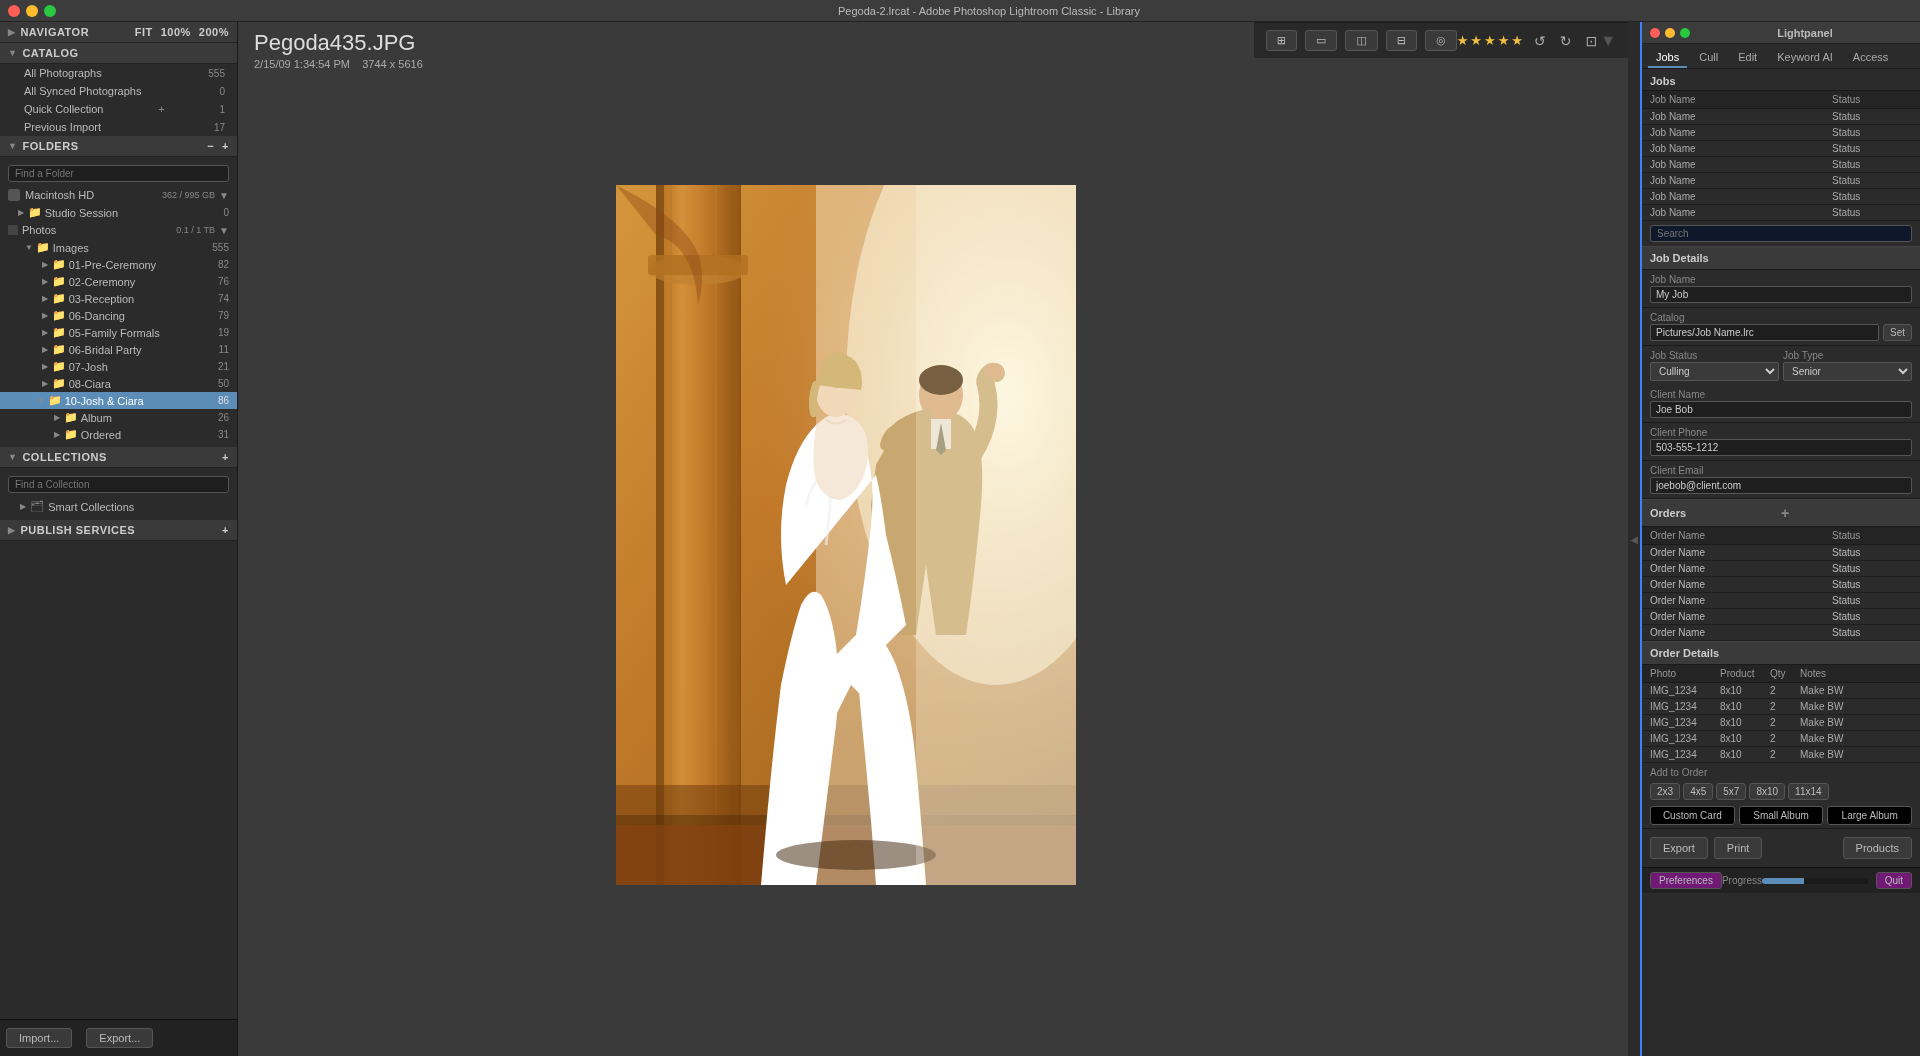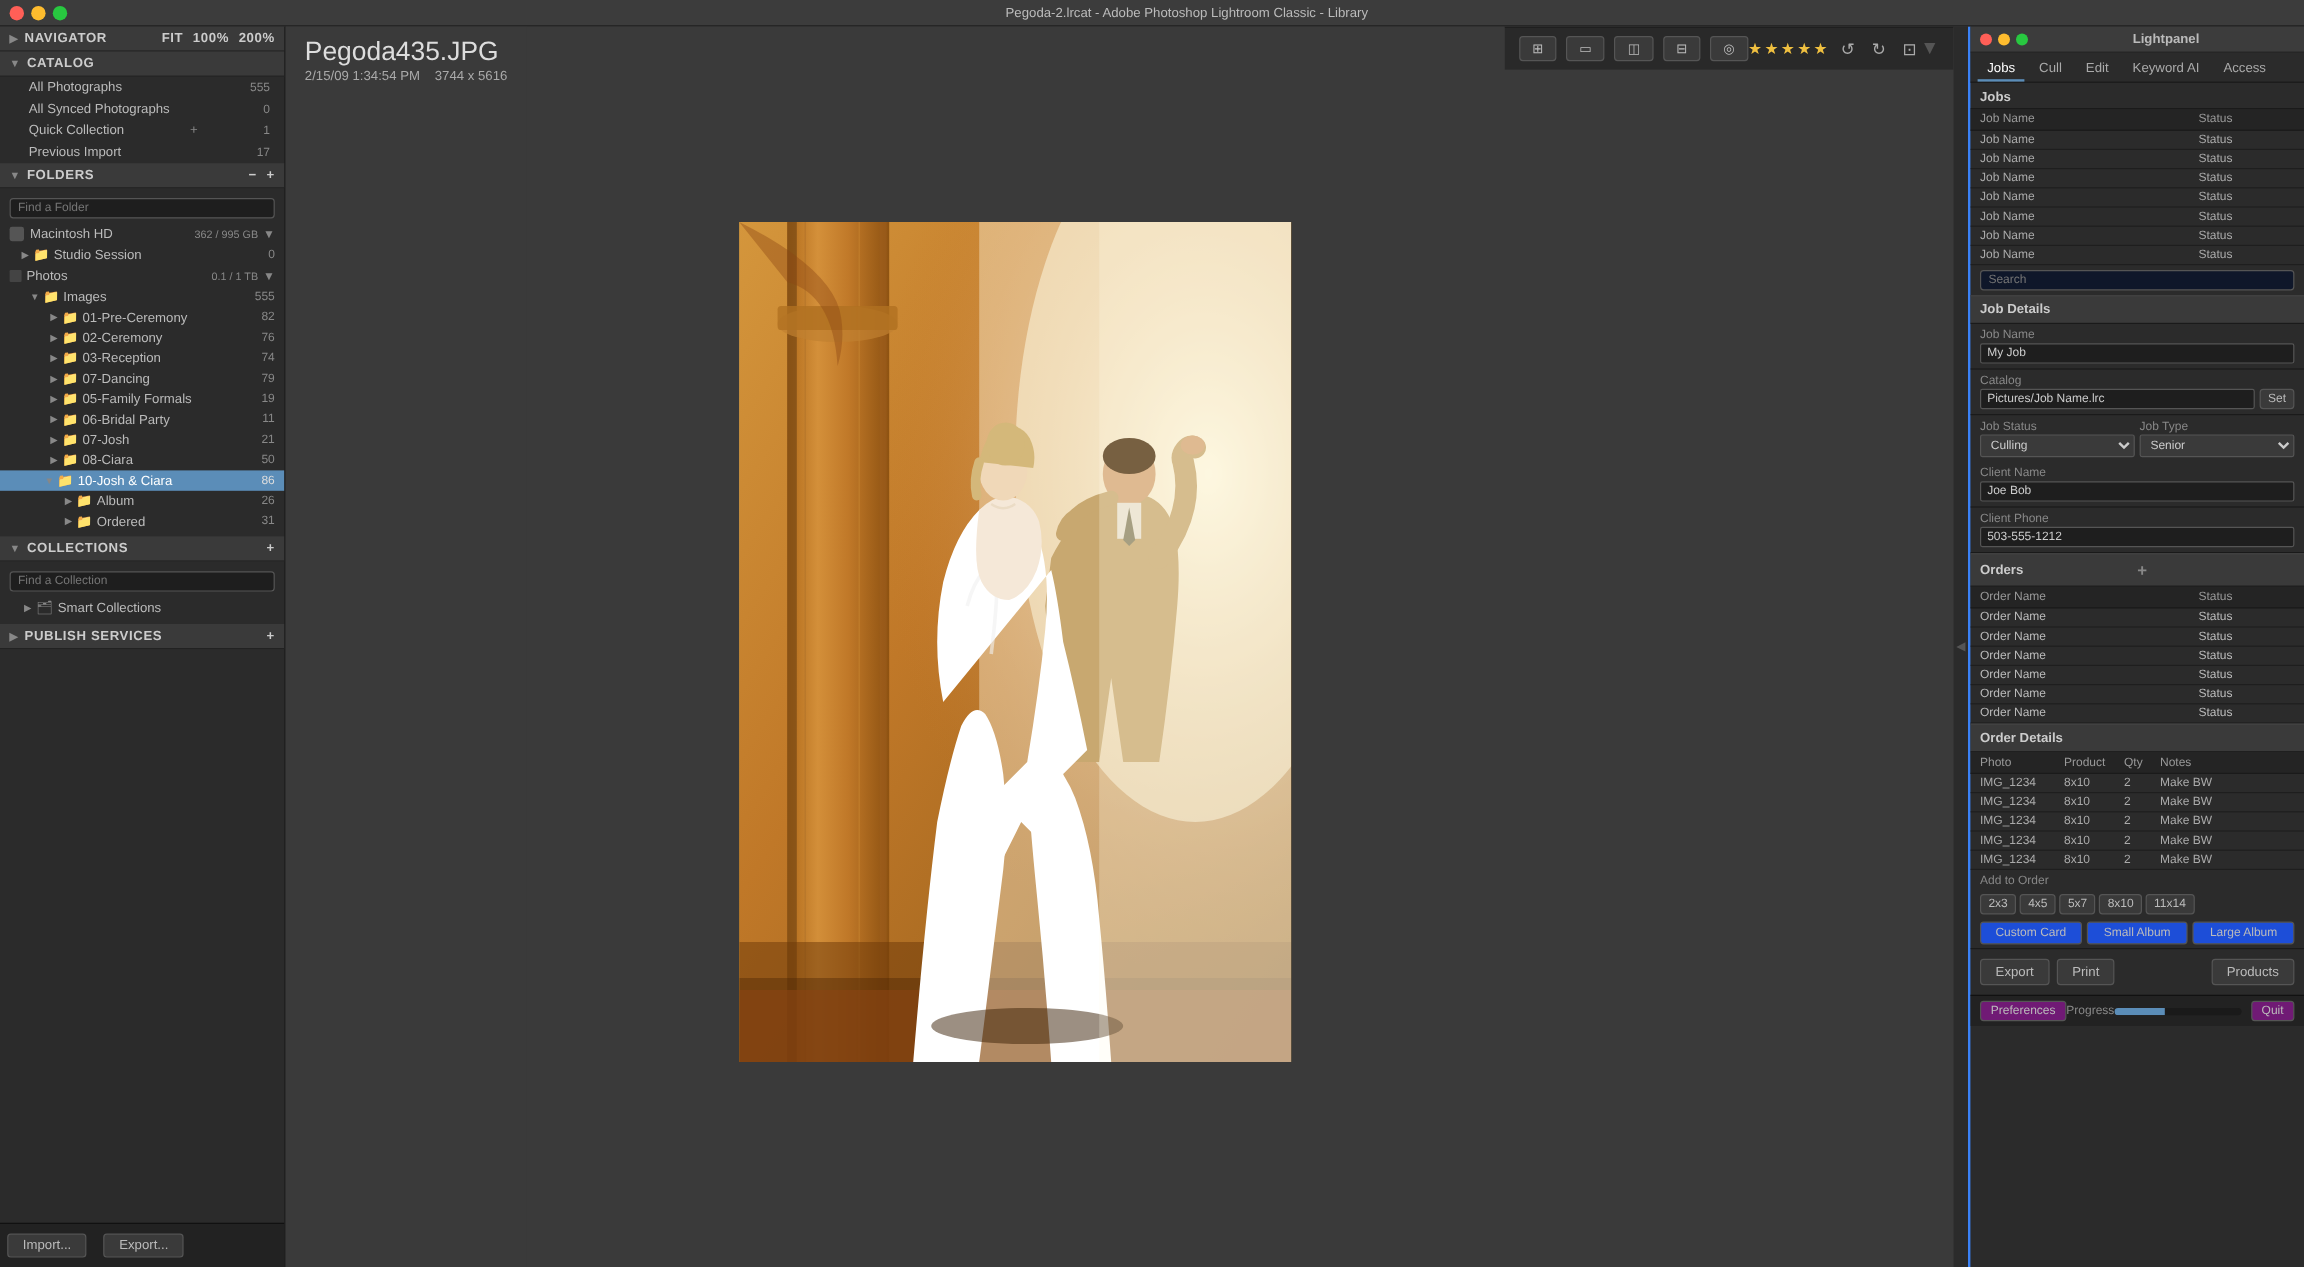--- a/index.html
+++ b/index.html
@@ -513,21 +513,21 @@
       font-size: 10px;
       color: #bbb;
       cursor: pointer;
     }
     .album-buttons {
       display: flex;
       gap: 4px;
       padding: 3px 8px;
     }
     .album-btn {
-      background: #1d4ed8;
+      background: #000000;
       border: 1px solid #555;
       border-radius: 3px;
       padding: 3px 10px;
       font-size: 10px;
       color: #bbb;
       cursor: pointer;
       flex: 1;
       text-align: center;
     }
     .rp-action-buttons {
@@ -709,21 +709,21 @@
       </div>
       <div class="folder-item" style="padding-left:40px;">
         <span class="tri">▶</span>
         <span class="folder-icon">📁</span>
         <span class="folder-name">03-Reception</span>
         <span class="folder-count">74</span>
       </div>
       <div class="folder-item" style="padding-left:40px;">
         <span class="tri">▶</span>
         <span class="folder-icon">📁</span>
-        <span class="folder-name">07-Dancing</span>
+        <span class="folder-name">06-Dancing</span>
         <span class="folder-count">79</span>
       </div>
       <div class="folder-item" style="padding-left:40px;">
         <span class="tri">▶</span>
         <span class="folder-icon">📁</span>
         <span class="folder-name">05-Family Formals</span>
         <span class="folder-count">19</span>
       </div>
       <div class="folder-item" style="padding-left:40px;">
         <span class="tri">▶</span>
@@ -1015,20 +1015,24 @@
     <div class="rp-field-group">
       <div class="rp-field-label">Client Name</div>
       <input class="rp-field-input" type="text" value="Joe Bob" style="">
     </div>
 
     <div class="rp-field-group">
       <div class="rp-field-label">Client Phone</div>
       <input class="rp-field-input" type="text" value="503-555-1212" style="">
     </div>
 
+    <div class="rp-field-group">
+      <div class="rp-field-label">Client Email</div>
+      <input class="rp-field-input" type="text" value="joebob@client.com" style="">
+    </div>
 
     <div class="rp-section-header">
       <span>Orders</span>
       <span class="plus-btn">+</span>
     </div>
 
     <div class="rp-table-header">
       <span style="flex:1;">Order Name</span>
       <span style="width:80px;">Status</span>
     </div>

